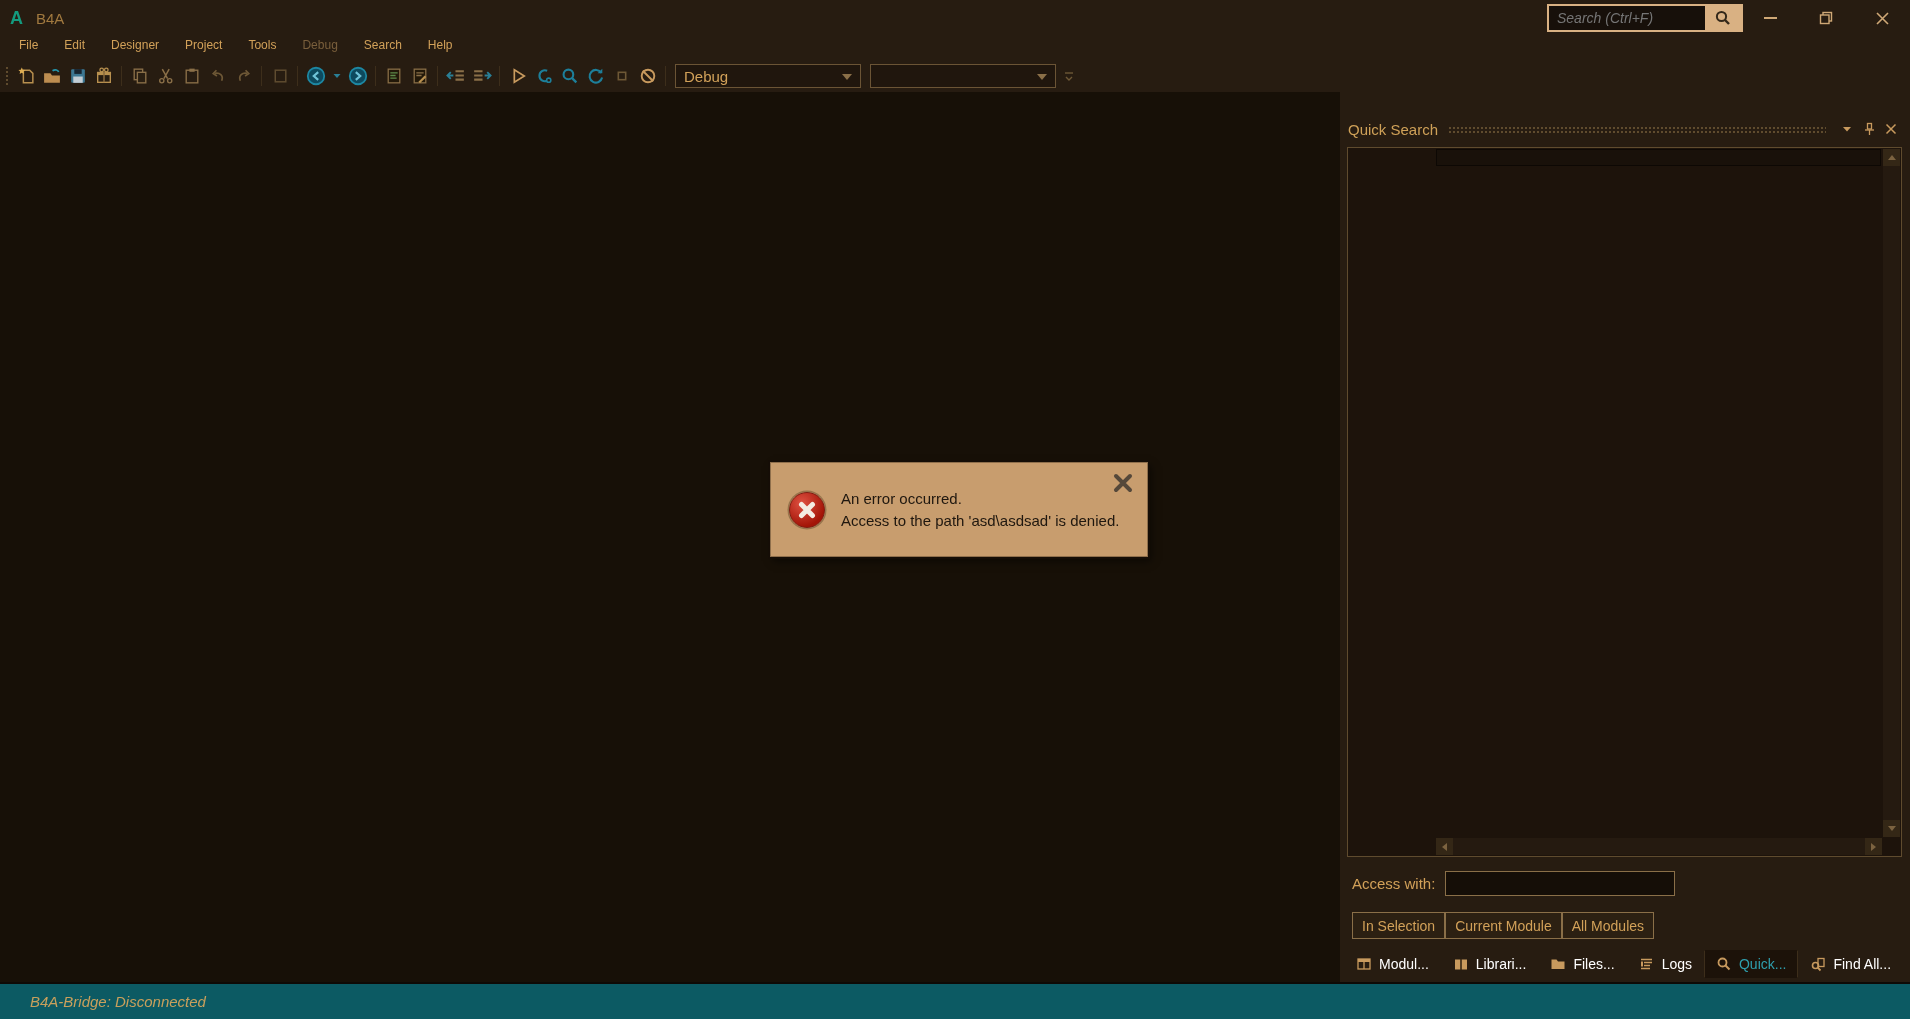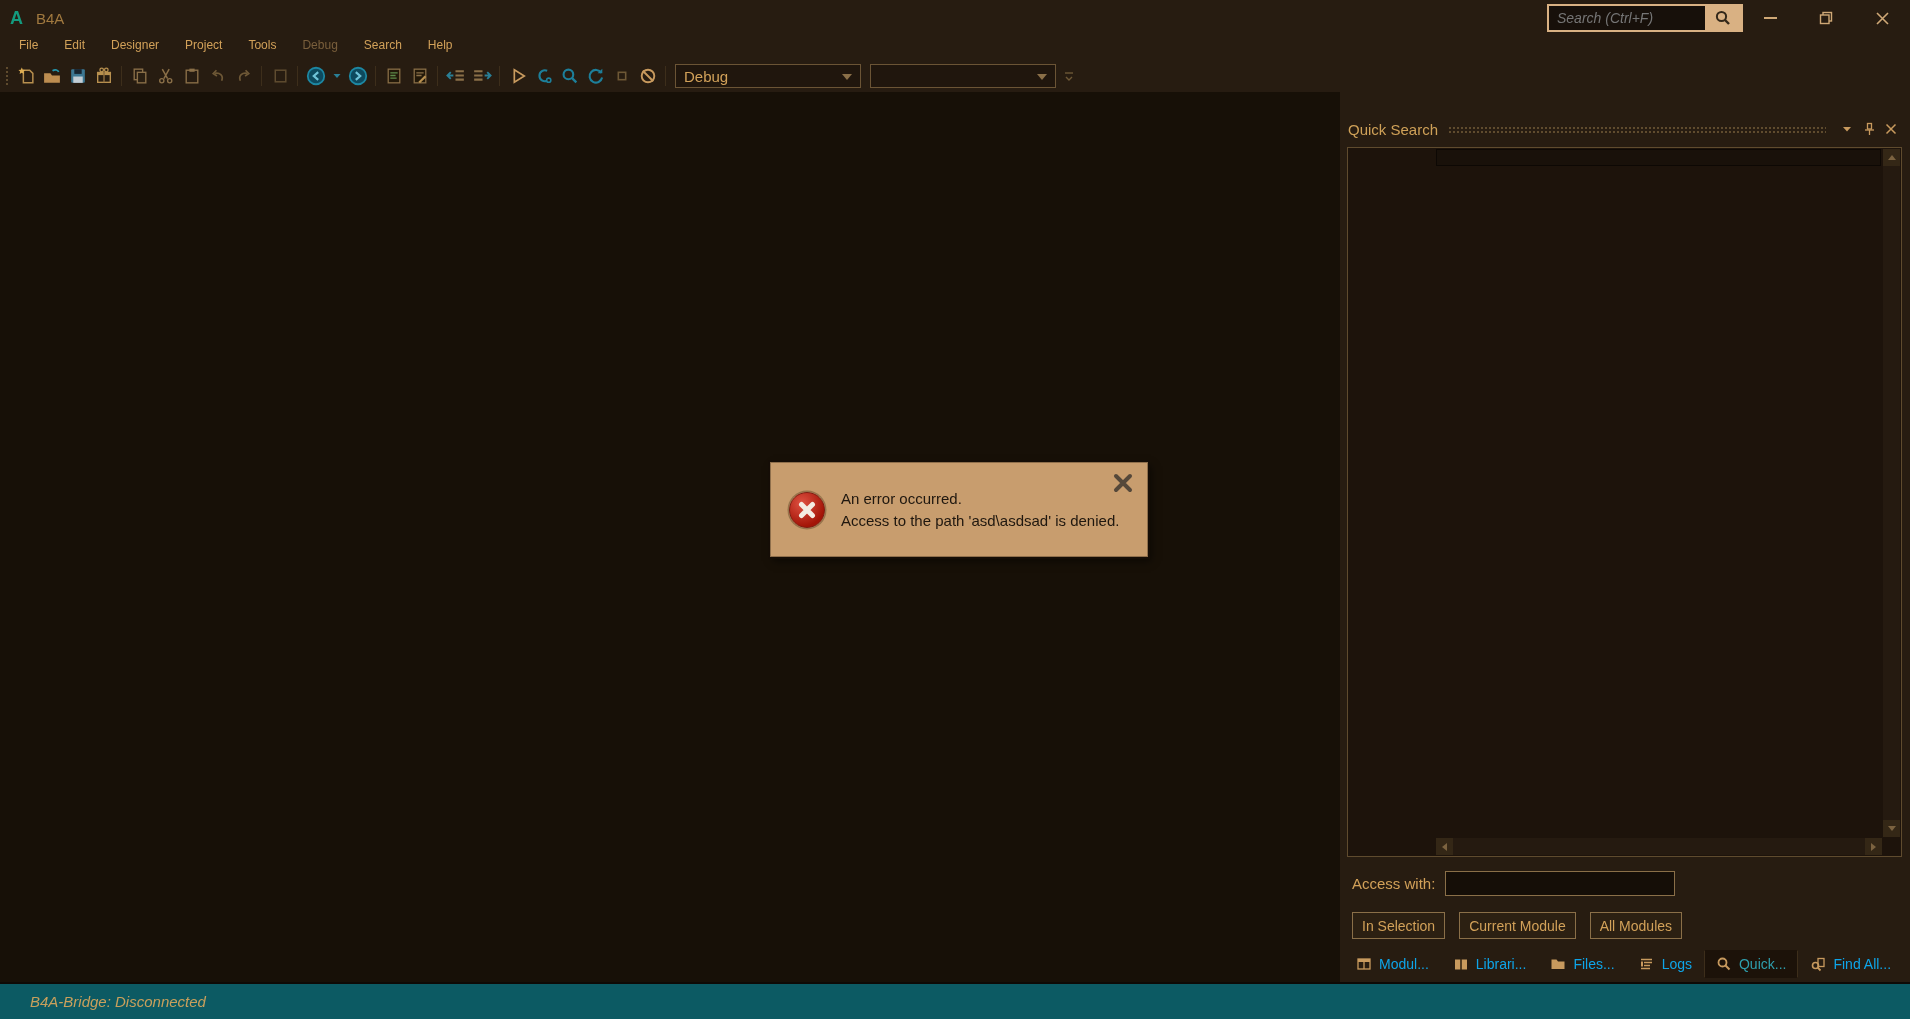--- a/index.html
+++ b/index.html
@@ -66,27 +66,27 @@
   .tri-up { width:0;height:0;border-left:4px solid transparent;border-right:4px solid transparent;border-bottom:5px solid #7c6340; }
   .tri-down { width:0;height:0;border-left:4px solid transparent;border-right:4px solid transparent;border-top:5px solid #7c6340; }
   .tri-left { width:0;height:0;border-top:4px solid transparent;border-bottom:4px solid transparent;border-right:5px solid #7c6340; }
   .tri-right { width:0;height:0;border-top:4px solid transparent;border-bottom:4px solid transparent;border-left:5px solid #7c6340; }
 
   .replace-row { position:absolute; left:12px; top:778px; height:26px; display:flex; align-items:center; }
   .replace-label { font-size:15px; color:#d2a159; margin-right:10px; }
   .replace-input { width:230px; height:25px; background:#150e07; border:1px solid #8a6f48;
                    color:#d2a159; font-size:14px; padding:0 6px; outline:none;
                    font-family:"Liberation Sans", sans-serif; }
-  .scope-row { position:absolute; left:12px; top:820px; height:34px; display:flex; gap:14px; }
+  .scope-row { position:absolute; left:12px; top:820px; height:34px; display:flex; gap:0; }
   .scope-btn { height:27px; background:#2c2012; border:1px solid #8a6f48; color:#d2a159;
                font-size:14px; padding:0 9px; font-family:"Liberation Sans", sans-serif; cursor:pointer; }
 
   .tabs-row { position:absolute; left:4px; right:0; top:858px; height:28px; display:flex; align-items:stretch; }
   .tab { display:flex; align-items:center; gap:7px; padding:0 11px; font-size:14px;
-         color:#0ea5e9; cursor:pointer; border:1px solid transparent; }
+         color:#ffffff; cursor:pointer; border:1px solid transparent; }
   .tab.active { background:#1c1209; border-left:1px solid #3d2e1b; border-right:1px solid #3d2e1b; color:#2f9fae; }
 
   
   .dialog { position:absolute; left:770px; top:462px; width:378px; height:95px; background:#c89d6e;
             border:1px solid #8f6f4c; border-radius:0; z-index:10;
             box-shadow:0 0 0 2px #150d06, 3px 4px 8px rgba(0,0,0,.55);
             display:flex; align-items:center; padding-left:18px; }
   .err-icon { width:36px; height:36px; border-radius:50%;
               background:radial-gradient(circle at 35% 30%, #df5242, #a31407 72%);
               border:1px solid #7d1d12; box-shadow:0 0 0 1.5px #97744c;

